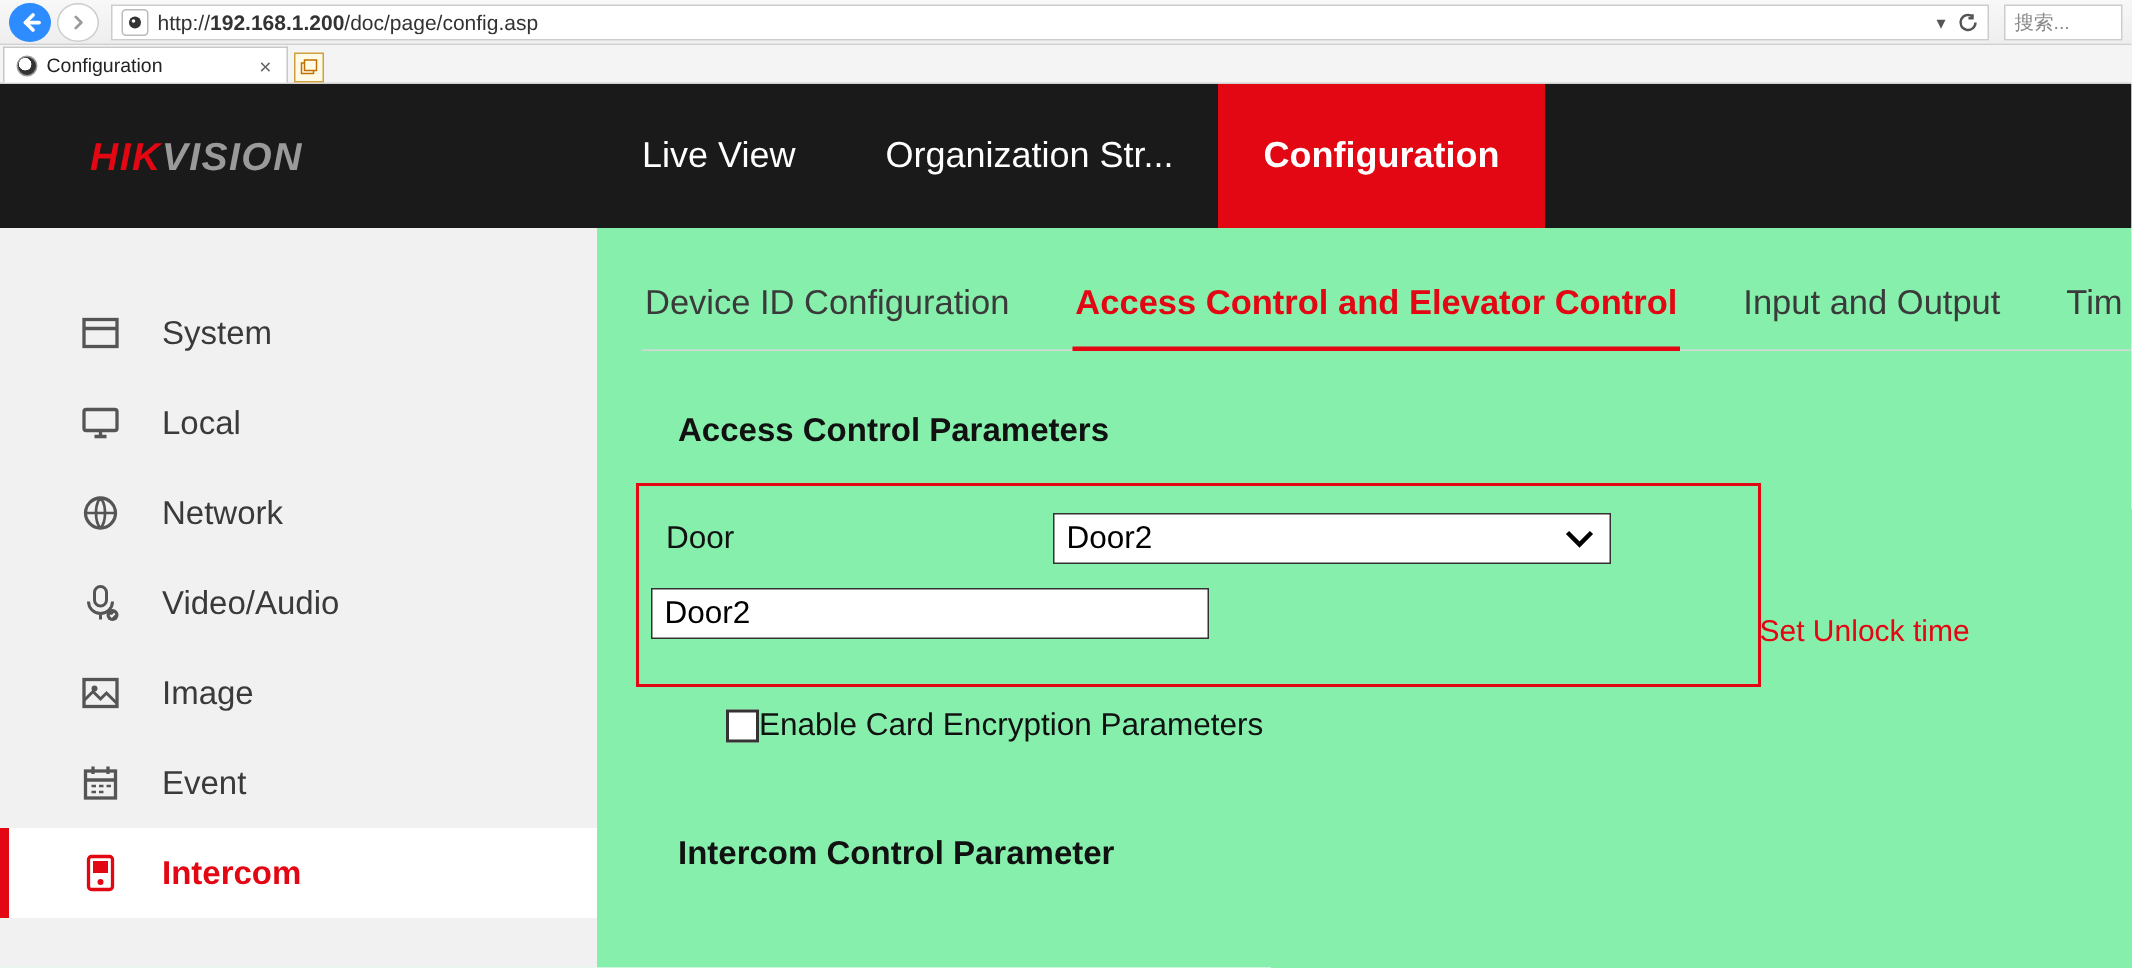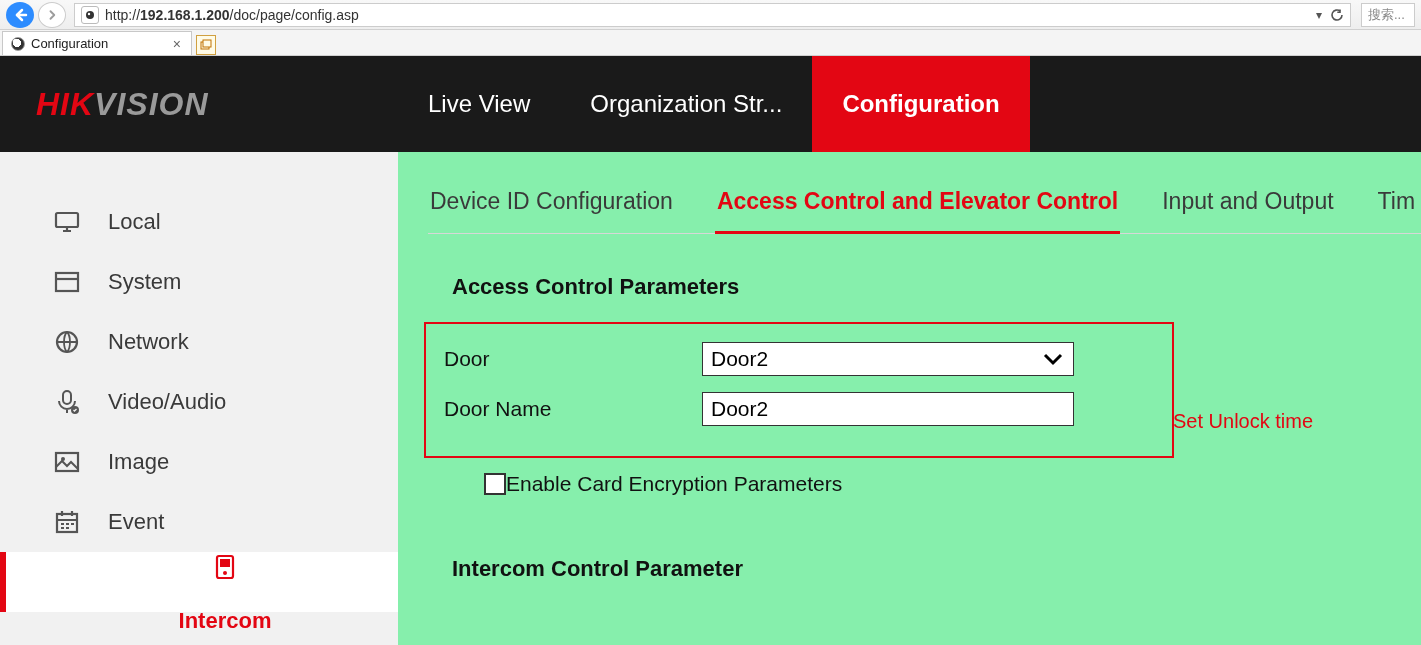--- a/index.html
+++ b/index.html
@@ -9,44 +9,44 @@
   .chrome-top { height: 30px; background: linear-gradient(#f8f8f8, #eee); border-bottom: 1px solid #d0d0d0; display: flex; align-items: center; padding: 0 6px; gap: 4px; font-size: 13px; color: #222; }
   .nav-btn { width: 28px; height: 26px; border-radius: 50%; display: flex; align-items: center; justify-content: center; }
   .nav-back { background: #2d8cff; color: #fff; font-size: 16px; }
   .nav-fwd  { background: #fff; border: 1px solid #ccc; color: #9c9c9c; font-size: 14px; }
   .site-ident { width: 18px; height: 18px; border: 1px solid #bbb; border-radius: 3px; display: flex; align-items: center; justify-content: center; font-size: 10px; background: #fff; }
   .addr-bar { flex: 1; height: 24px; border: 1px solid #ccc; background: #fff; display: flex; align-items: center; padding: 0 6px; gap: 6px; margin-left: 4px; }
   .addr-text { flex: 1; font-size: 14px; color: #333; white-space: nowrap; overflow: hidden; }
   .addr-text b { font-weight: 700; }
   .addr-right { display: flex; align-items: center; gap: 8px; color: #555; font-size: 12px; }
   .refresh-ico { width: 14px; height: 14px; display: inline-block; }
-  .search-bar { width: 54px; height: 24px; border: 1px solid #ccc; background: #fff; padding: 0 6px; display: flex; align-items: center; font-size: 13px; color: #888; margin-left: 6px; }
+  .search-bar { width: 79px; height: 24px; border: 1px solid #ccc; background: #fff; padding: 0 6px; display: flex; align-items: center; font-size: 13px; color: #888; margin-left: 6px; }
 
   .tab-strip { height: 26px; background: #f4f4f4; border-bottom: 1px solid #d0d0d0; display: flex; align-items: flex-end; padding-left: 2px; font-size: 13px; }
   .browser-tab { height: 24px; min-width: 190px; border: 1px solid #c8c8c8; border-bottom: none; background: #fff; display: flex; align-items: center; padding: 0 8px; gap: 6px; position: relative; }
   .tab-favicon { width: 14px; height: 14px; border: 1px solid #999; border-radius: 50%; background: radial-gradient(circle at 40% 40%, #fff 40%, #333 42%); flex: none; }
   .tab-title { flex: 1; color: #222; white-space: nowrap; overflow: hidden; }
   .tab-close { color: #666; font-size: 14px; padding: 0 2px; }
   .new-tab { width: 20px; height: 20px; margin-left: 4px; border: 1px solid #d0a040; background: #fffbe6; display: flex; align-items: center; justify-content: center; color: #c07000; font-size: 12px; }
 
   
   .app-header { height: 96px; background: #1a1a1a; display: flex; align-items: stretch; }
-  .logo { width: 398px; display: flex; align-items: center; padding-left: 36px; font-size: 32px; font-weight: 700; letter-spacing: 1px; font-style: italic; }
+  .logo { width: 398px; display: flex; align-items: center; padding-left: 60px; font-size: 26px; font-weight: 700; letter-spacing: 1px; font-style: italic; }
   .logo .hik { color: #e30613; }
   .logo .vision { color: #9a9a9a; }
   .top-nav { display: flex; text-align: center; }
   .top-nav-item { display: flex; align-items: center; padding: 0 30px; color: #fff; font-size: 24px; font-weight: 500; white-space: nowrap; }
   .top-nav-item.active { background: #e30613; font-weight: 700; }
 
   
   .main { display: flex; height: calc(645px - 30px - 26px - 96px); }
   .sidebar { width: 398px; background: #f1f1f1; padding-top: 40px; }
   .side-item { height: 60px; display: flex; align-items: center; padding-left: 52px; gap: 26px; font-size: 22px; color: #3a3a3a; cursor: pointer; }
   .side-item .ico { width: 30px; height: 30px; display: flex; align-items: center; justify-content: center; color: #555; flex: none; }
-  .side-item.active { background: #fff; color: #e30613; font-weight: 700; position: relative; flex-direction: column; }
+  .side-item.active { background: #fff; color: #e30613; font-weight: 700; position: relative; }
   .side-item.active::before { content: ""; position: absolute; left: 0; top: 0; bottom: 0; width: 6px; background: #e30613; }
   .side-item.active .ico { color: #e30613; }
 
   .content { flex: 1; background: #86efac; padding: 30px 0 0 30px; position: relative; overflow: hidden; }
   .sub-tabs { display: flex; align-items: flex-end; gap: 40px; border-bottom: 1px solid #d7d7d7; padding-bottom: 10px; margin-right: 0; }
   .sub-tab { font-size: 23px; color: #3a3a3a; padding: 6px 2px 8px 2px; white-space: nowrap; }
   .sub-tab.active { color: #e30613; font-weight: 700; position: relative; text-align: center; }
   .sub-tab.active::after { content: ""; position: absolute; left: 0; right: 0; bottom: -11px; height: 3px; background: #e30613; }
 
   .section { margin-top: 40px; margin-left: 24px; }
@@ -131,34 +131,34 @@
     <div class="top-nav-item active">Configuration</div>
   </div>
 </div>
 
 <div class="main">
 
   <div class="sidebar">
     <div class="side-item">
       <span class="ico">
         <svg width="28" height="28" viewBox="0 0 28 28">
+            <rect x="3" y="5" width="22" height="18" stroke="currentColor" stroke-width="2.2" fill="none"></rect>
+            <path d="M3 11h22" stroke="currentColor" stroke-width="2.2"></path>
+          </svg>
+      </span>
+      <span>System</span>
+    </div>
+    <div class="side-item">
+      <span class="ico">
+        <svg width="28" height="28" viewBox="0 0 28 28">
             <rect x="3" y="5" width="22" height="14" rx="1.5" stroke="currentColor" stroke-width="2.2" fill="none"></rect>
             <path d="M10 23h8M14 19v4" stroke="currentColor" stroke-width="2.2"></path>
           </svg>
       </span>
       <span>Local</span>
-    </div>
-    <div class="side-item">
-      <span class="ico">
-        <svg width="28" height="28" viewBox="0 0 28 28">
-            <rect x="3" y="5" width="22" height="18" stroke="currentColor" stroke-width="2.2" fill="none"></rect>
-            <path d="M3 11h22" stroke="currentColor" stroke-width="2.2"></path>
-          </svg>
-      </span>
-      <span>System</span>
     </div>
     <div class="side-item">
       <span class="ico">
         <svg width="28" height="28" viewBox="0 0 28 28">
             <circle cx="14" cy="14" r="10" stroke="currentColor" stroke-width="2.2" fill="none"></circle>
             <path d="M4 14h20M14 4c4 4 4 16 0 20M14 4c-4 4-4 16 0 20" stroke="currentColor" stroke-width="1.8" fill="none"></path>
           </svg>
       </span>
       <span>Network</span>
     </div>
@@ -223,21 +223,20 @@
           <div class="select-box">
             <span>Door2</span>
             <span class="chev">
               <svg width="20" height="14" viewBox="0 0 20 14">
                   <path d="M2 3l8 8 8-8" stroke="#000" stroke-width="3" fill="none"></path>
                 </svg>
             </span>
           </div>
         </div>
         <div class="form-row">
-          <div class="form-label">Door Name</div>
           <input class="text-input" value="Door2" style="">
         </div>
       </div>
 
       <div class="checkbox-row">
         <span class="checkbox"></span>
         <span>Enable Card Encryption Parameters</span>
       </div>
 
       <div class="annotation">Set Unlock time</div>

